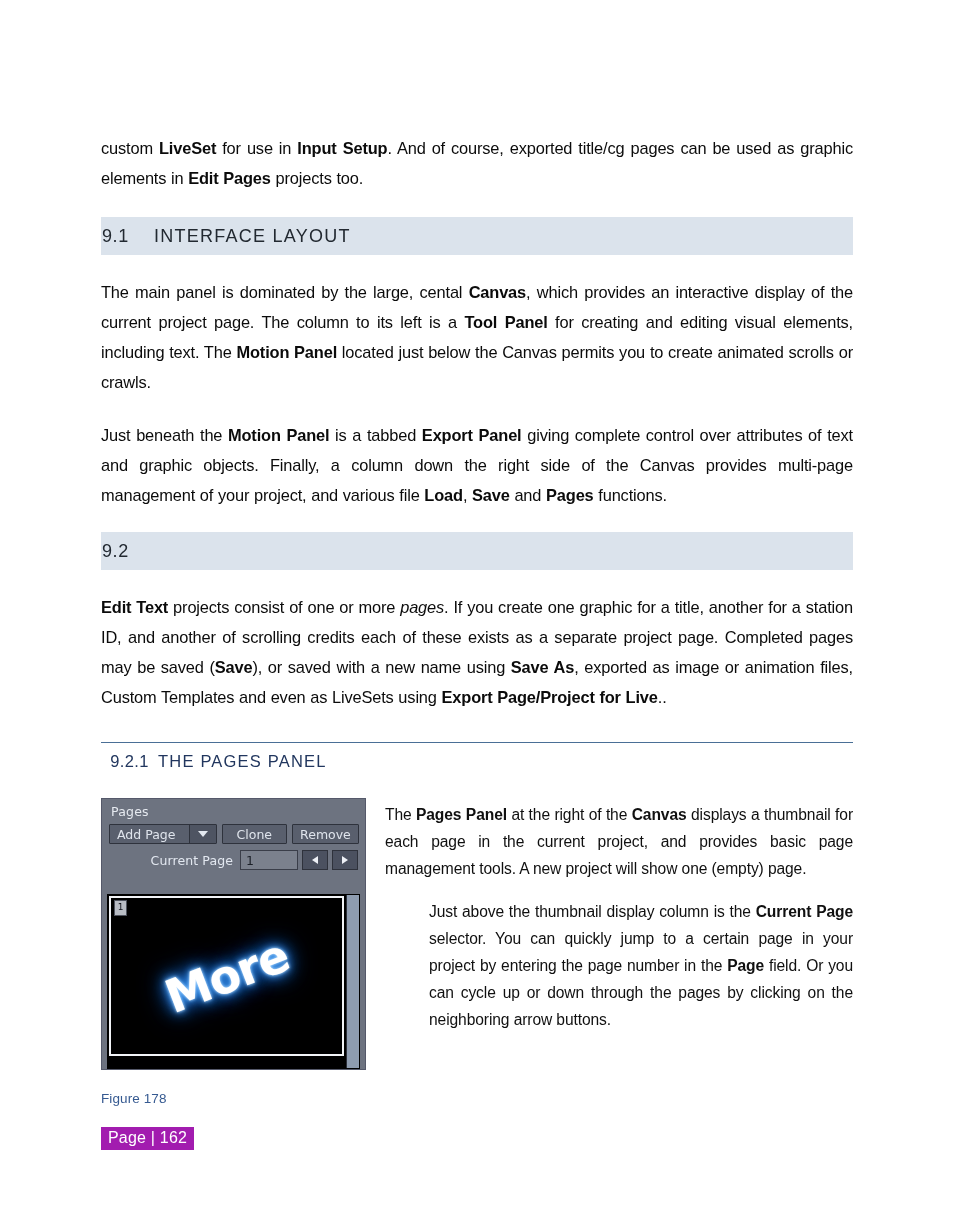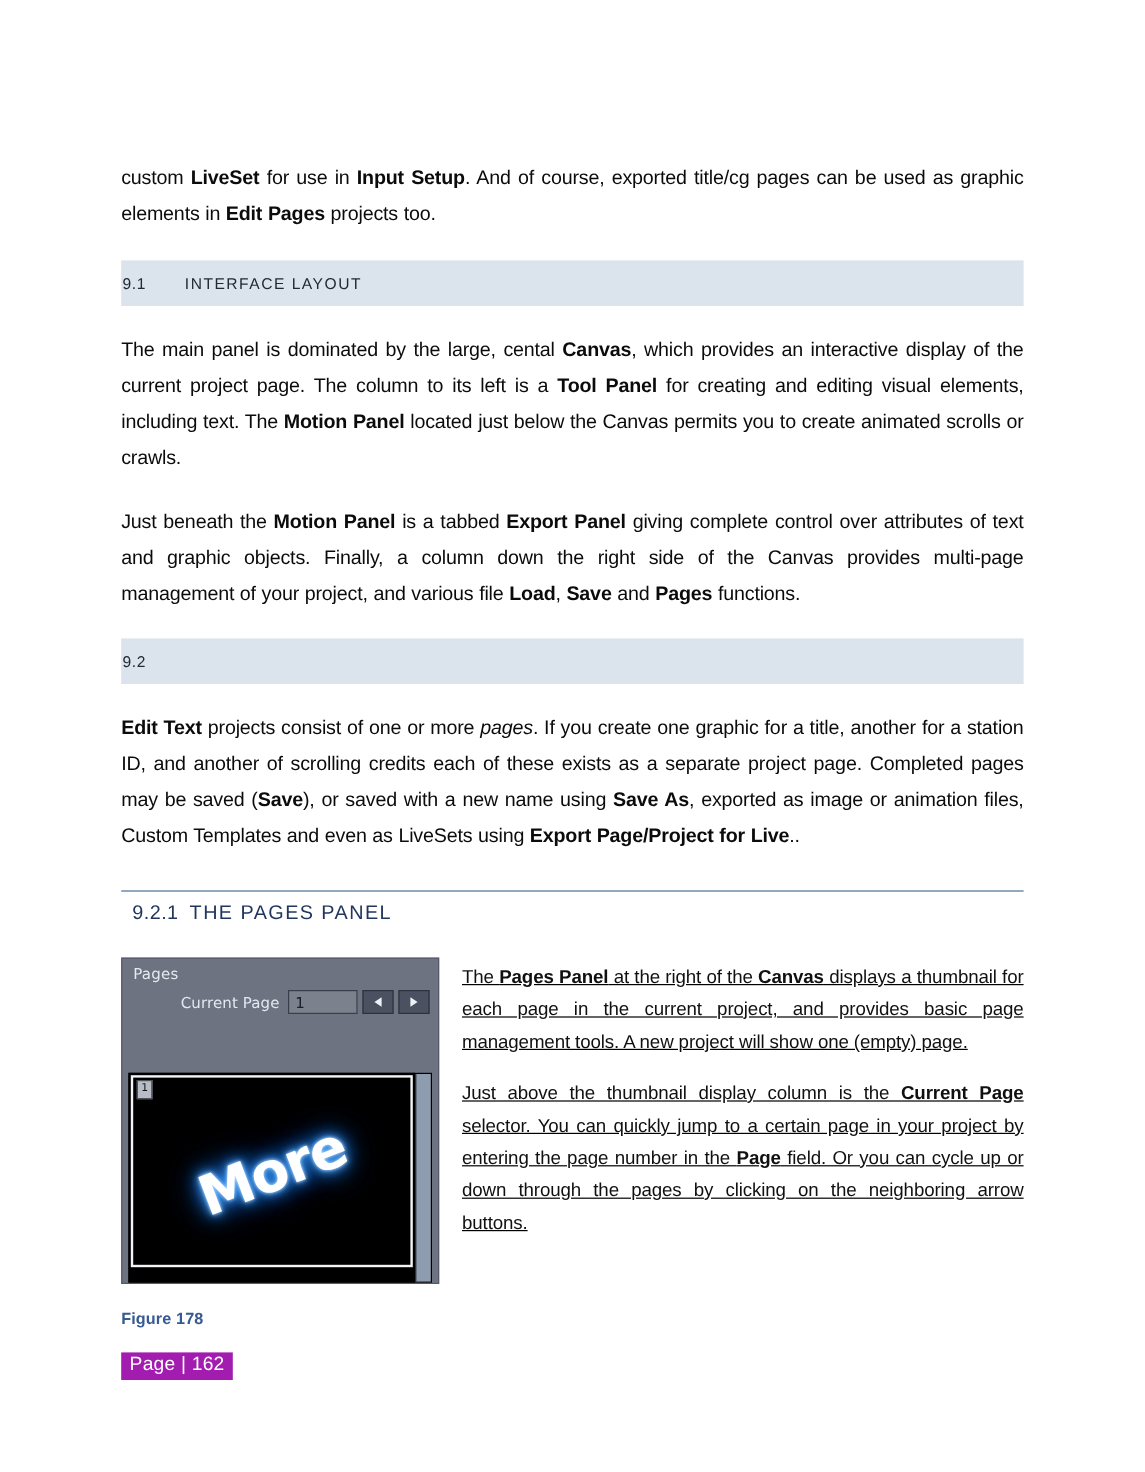--- a/index.html
+++ b/index.html
@@ -42,21 +42,21 @@
   p.body b { font-weight: bold; }
   p.body i { font-style: italic; }
 
   
   .sec-bar {
     background: #dbe3ec;
     height: 38px;
     display: flex;
     align-items: center;
     color: #222931;
-    font-size: 13px;
+    font-size: 18px;
     letter-spacing: 1.25px;
     padding-left: 1px;
   }
   .sec-bar .num { width: 52px; display: inline-block; letter-spacing: .6px;}
   .sec-bar .ttl { }
 
   
   .subsec {
     border-top: 1.3px solid #4a6f96;
     padding-top: 9px;
@@ -72,31 +72,30 @@
   .figrow {
     display: flex;
     align-items: flex-start;
   }
   .figcol { width: 268px; flex: 0 0 268px; }
   .txtcol {
     width: 468px;
     flex: 0 0 468px;
     margin-left: 16px;
     padding-top: 3px;
-    text-decoration: underline;
   }
   p.alt {
     margin: 0;
     font-size: 15.6px;
     line-height: 27px;
     text-align: justify;
     color: #101010;
     letter-spacing: -0.1px;
   }
-  p.alt.second { margin-top: 16px; }
+  p.alt.second { margin-top: 16px; margin-left: 44px; }
   p.alt b { font-weight: bold; }
 
   
   .panel {
     width: 265px;
     height: 272px;
     background: #6d7380;
     border: 1px solid #55596a;
     box-sizing: border-box;
     position: relative;
@@ -255,21 +254,21 @@
     width: 12px;
     flex: 0 0 12px;
     background: #8e9cb0;
     border-left: 1px solid #2a2e37;
     margin: 1px 1px 1px 0;
   }
 
   .figcaption {
     margin-top: 21px;
     color: #365a91;
-    font-weight: bold;
+    font-weight: normal;
     font-size: 13.5px;
     letter-spacing: .1px;
   }
 
   
   .footer {
     position: absolute;
     left: 101px;
     top: 1127px;
   }
@@ -333,20 +332,30 @@
     <div class="sp6"></div>
 
     <div class="figrow">
 
       <div class="figcol">
 
         <div class="panel">
 
           <div class="panel-title">Pages</div>
 
+          <div class="panel-row">
+            <div class="ctl dropdown">
+              <span>Add Page</span>
+              <span class="arrowbox">
+                <span class="tri-down"></span>
+              </span>
+            </div>
+            <div class="ctl btn-clone">Clone</div>
+            <div class="ctl btn-remove">Remove</div>
+          </div>
 
           <div class="panel-row2">
             <span class="cp-label">Current Page</span>
             <div class="numfield">1</div>
             <div class="spin">
               <span class="tri-left"></span>
             </div>
             <div class="spin">
               <span class="tri-right"></span>
             </div>

